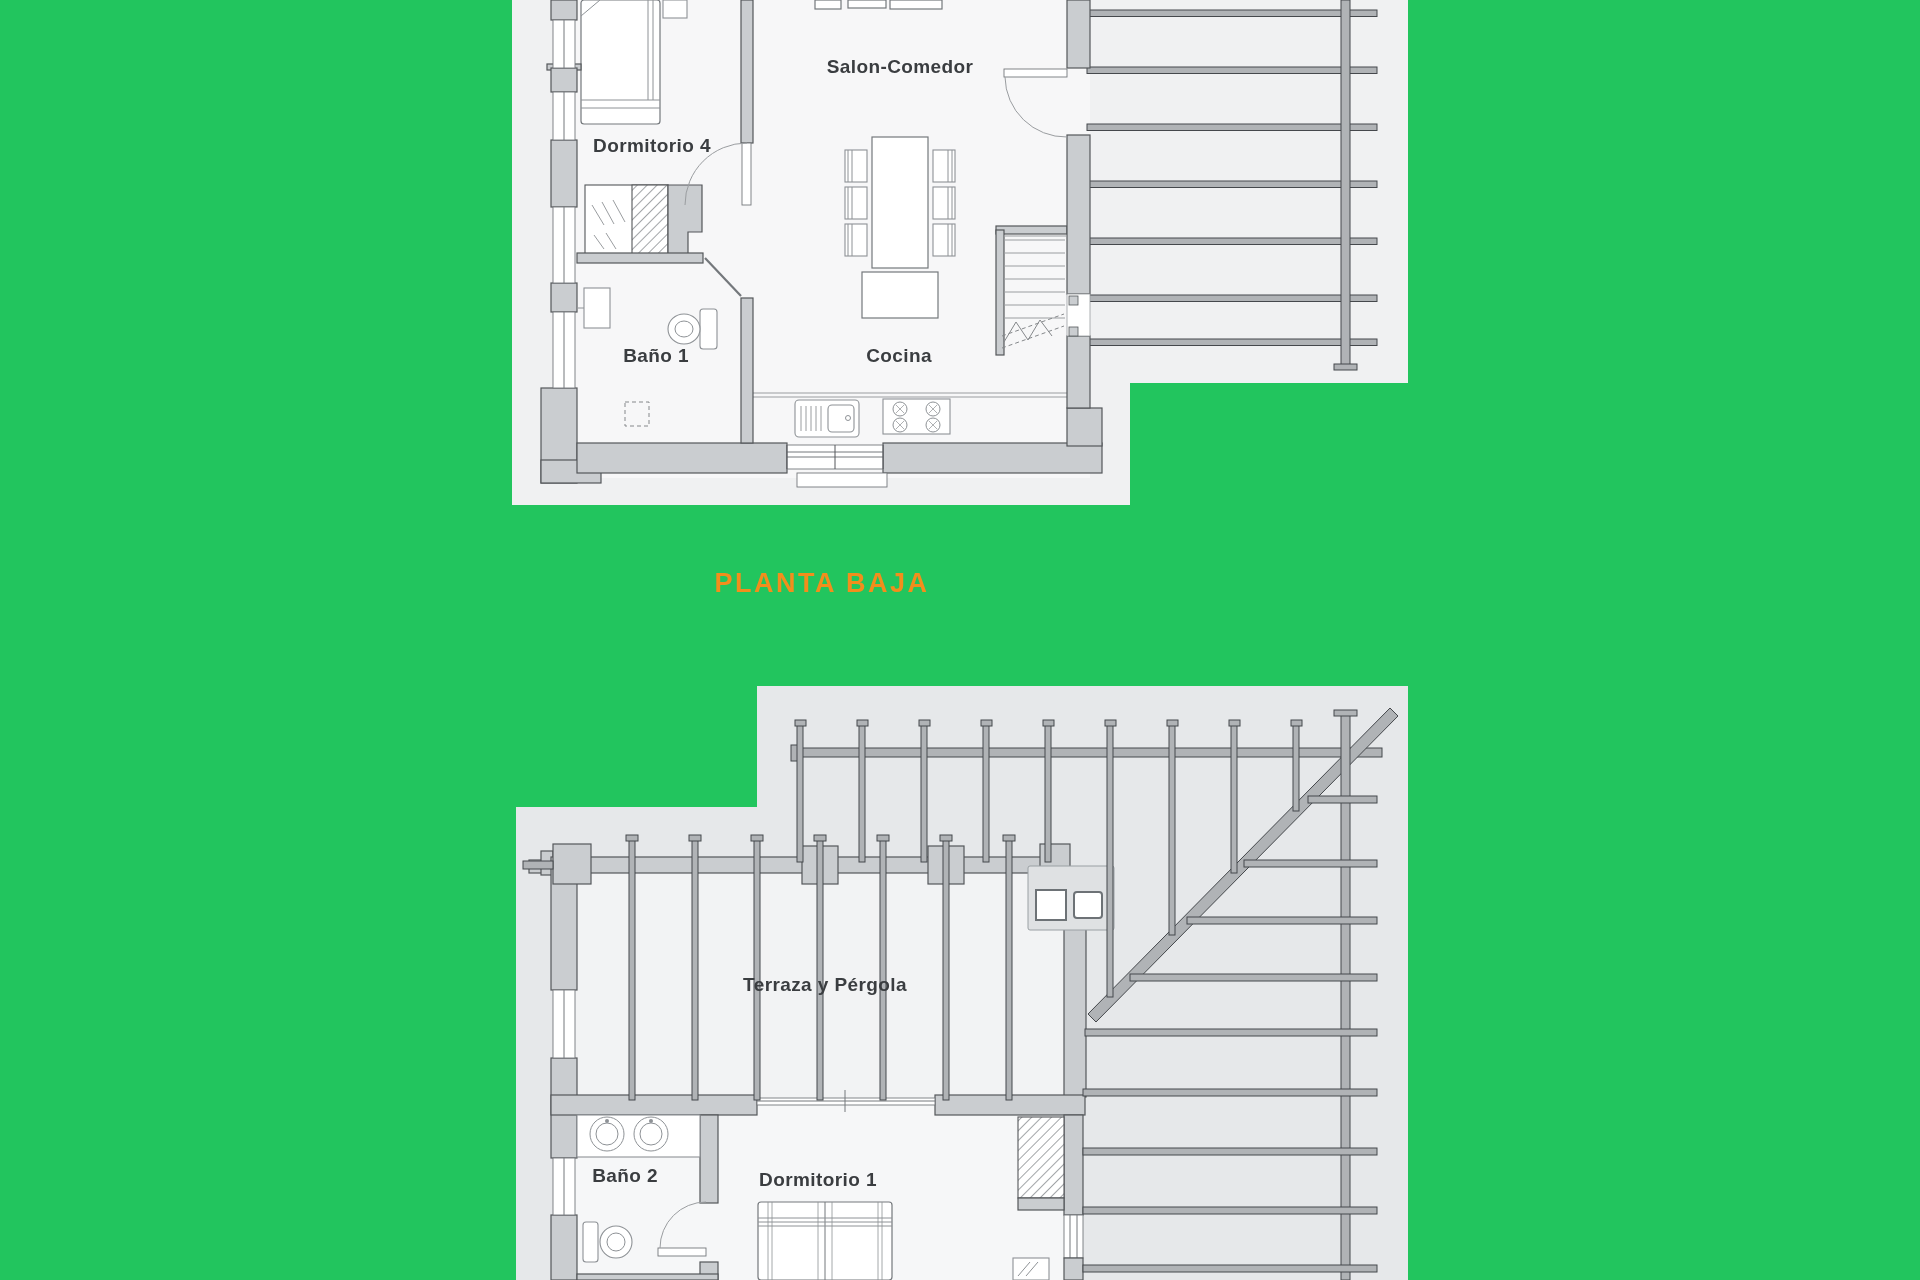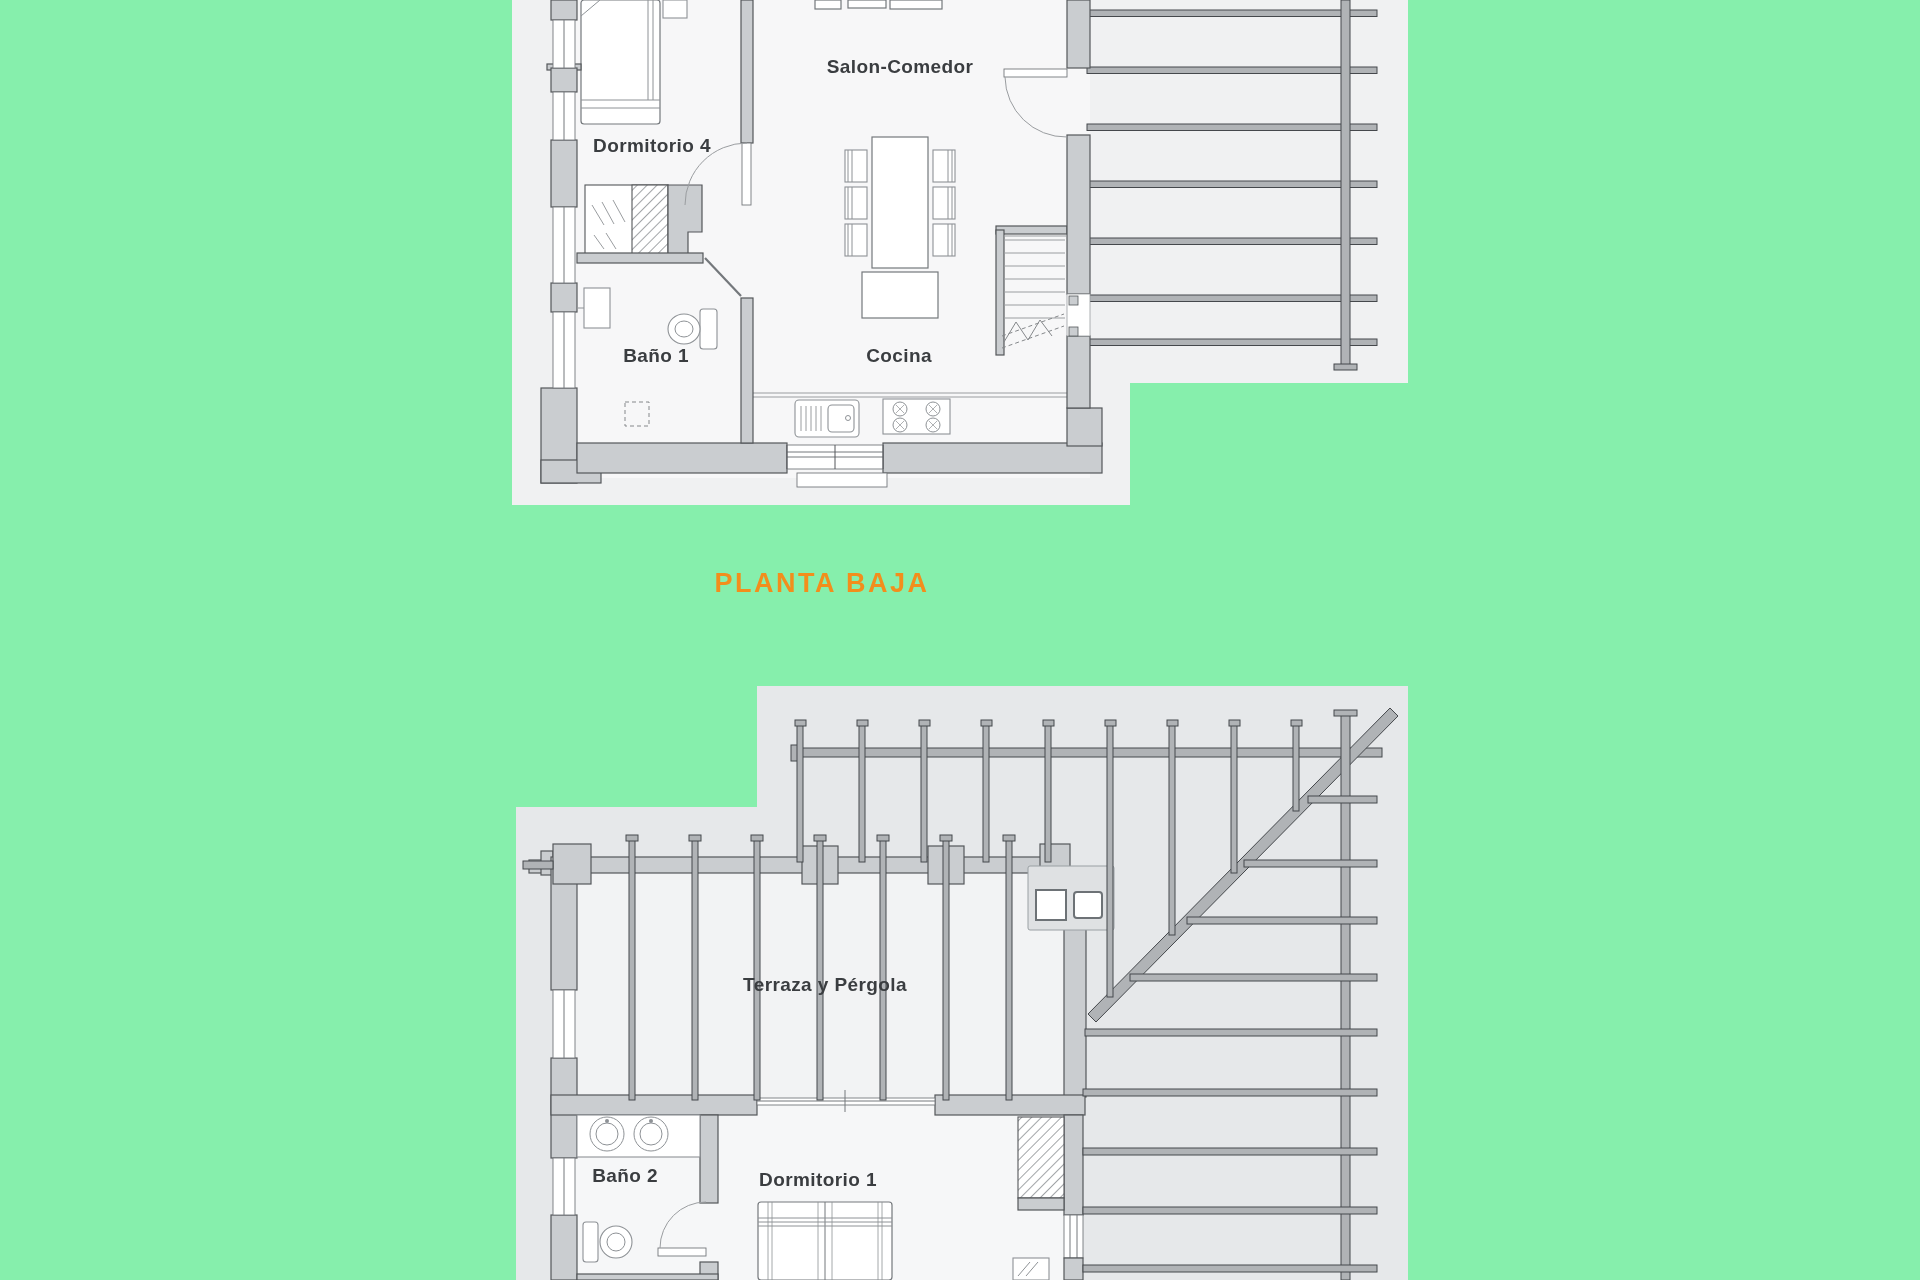--- a/index.html
+++ b/index.html
@@ -1,16 +1,16 @@
 <!DOCTYPE html>
 <html><head>
 <meta charset="utf-8">
 <style>
   html,body{margin:0;padding:0;background:#ffffff;}
-  #canvas{position:relative;width:1920px;height:1280px;background:#86efac;overflow:hidden;}
+  #canvas{position:relative;width:1920px;height:1280px;background:#22c55e;overflow:hidden;}
   svg{position:absolute;left:0;top:0;display:block;}
   .wall{fill:#cacdd0;stroke:#54575a;stroke-width:1.2;}
   .beam{fill:#b0b3b6;stroke:#45484c;stroke-width:1;}
   .furn{fill:#ffffff;stroke:#8e9296;stroke-width:1.1;}
   .furn2{fill:#ffffff;stroke:#74787c;stroke-width:1.2;}
   .thin{stroke:#9a9da0;stroke-width:1;fill:none;}
   .arc{stroke:#9a9da0;stroke-width:1;fill:none;}
   .slot{fill:#ffffff;stroke:#74787c;stroke-width:0.9;}
   .dash{stroke:#85888b;stroke-width:1;fill:none;stroke-dasharray:4 3;}
   .lbl{font-family:"Liberation Sans",sans-serif;font-size:19px;font-weight:bold;fill:#3a3d40;letter-spacing:.4px;text-anchor:middle;}

